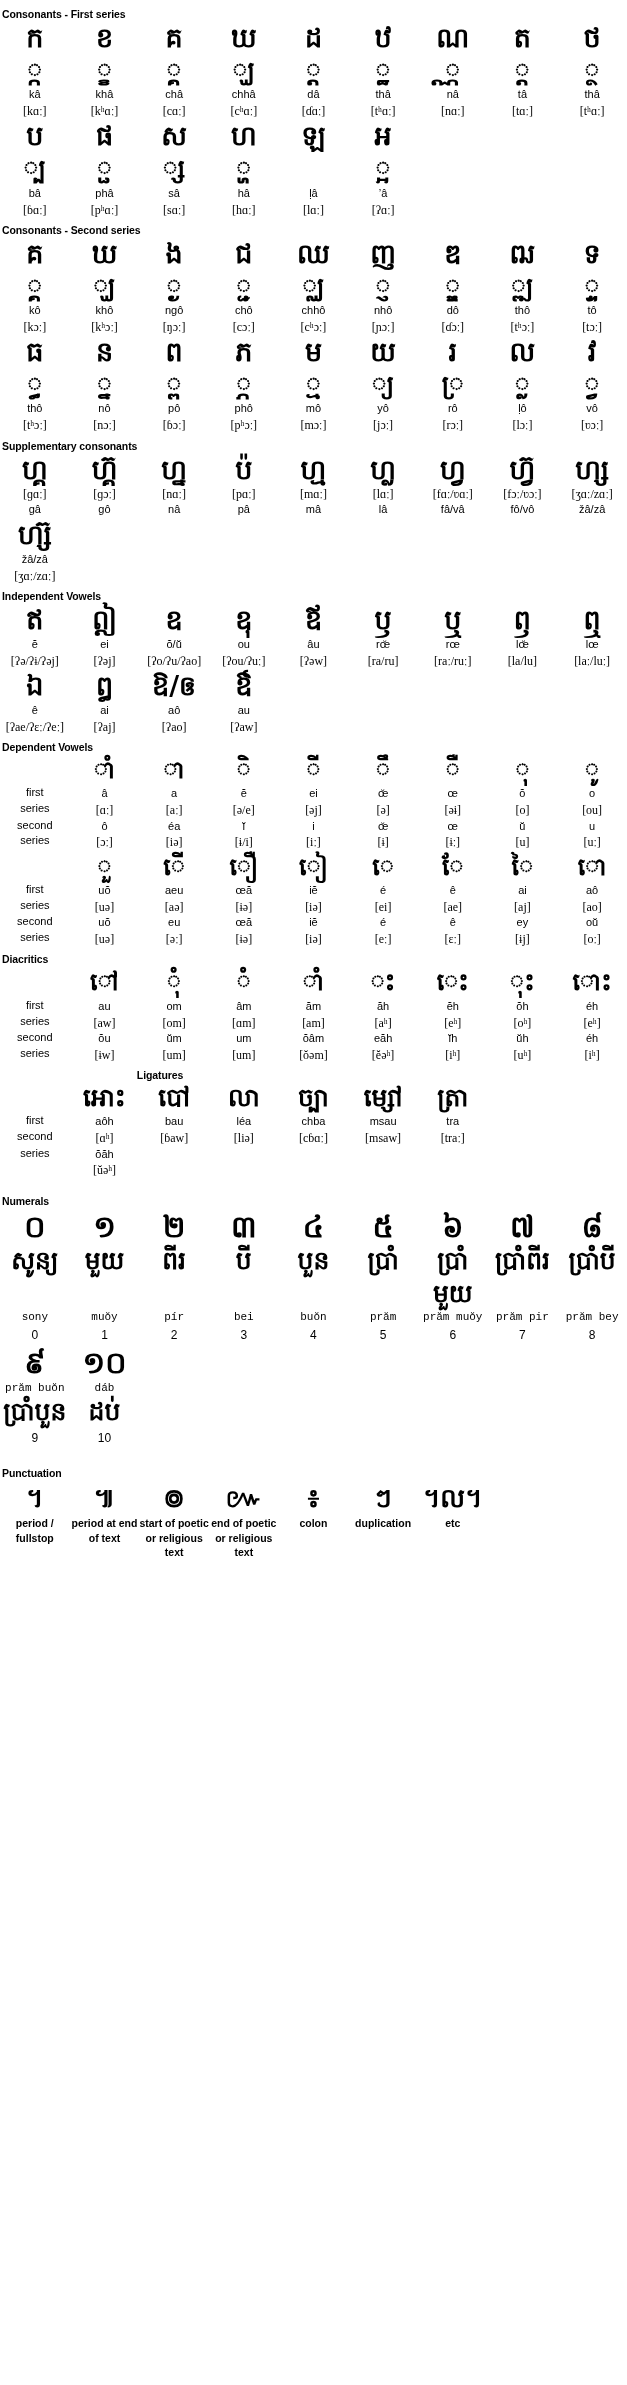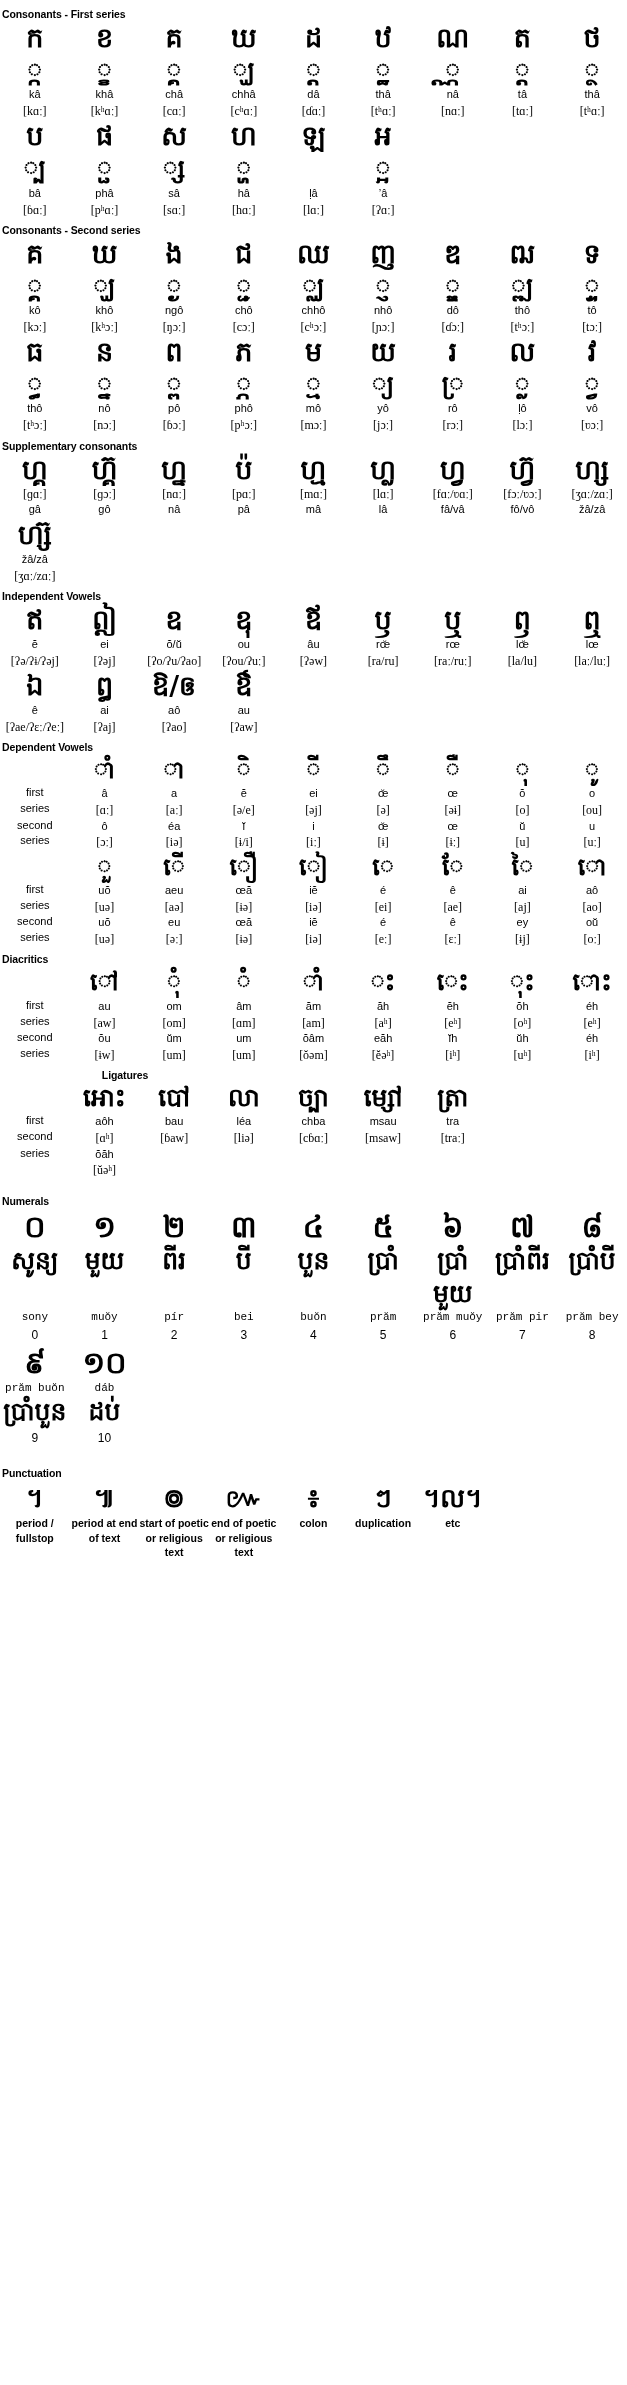--- a/index.html
+++ b/index.html
@@ -23,20 +23,21 @@
     font-weight: bold;
     font-size: 10.5px;
     color: #000000;
     margin: 6px 0 1px 2px;
     letter-spacing: -0.1px;
   }
   .section-title.centered {
     text-align: center;
     margin-left: 0;
     width: 250px;
+    padding-left: 35px;
   }
   table.grid {
     border-collapse: collapse;
     table-layout: fixed;
     width: 627px;
   }
   table.grid td {
     text-align: center;
     vertical-align: top;
     padding: 0;

